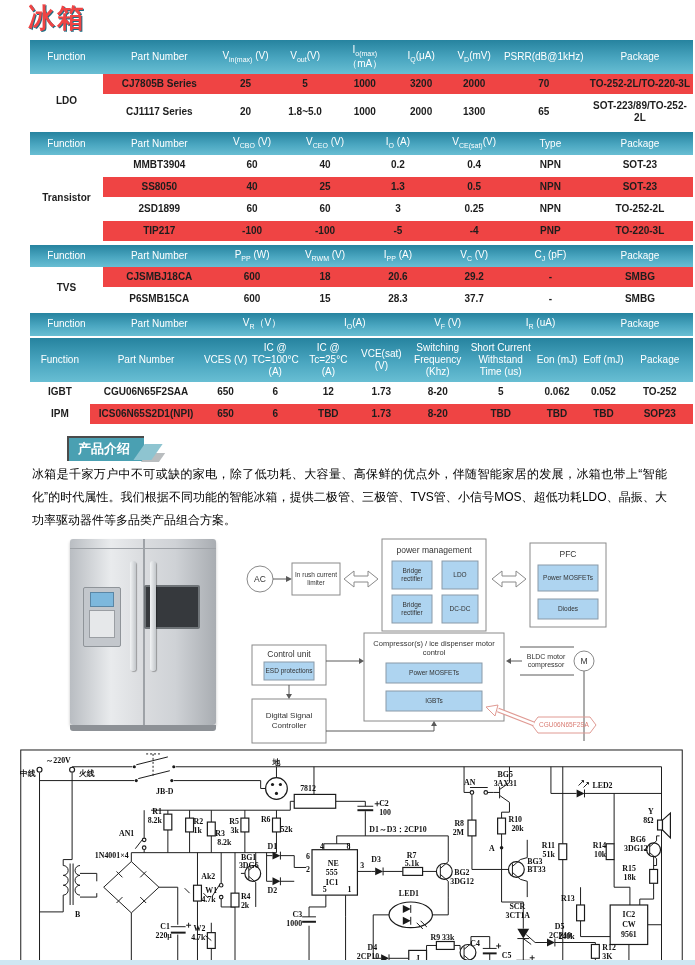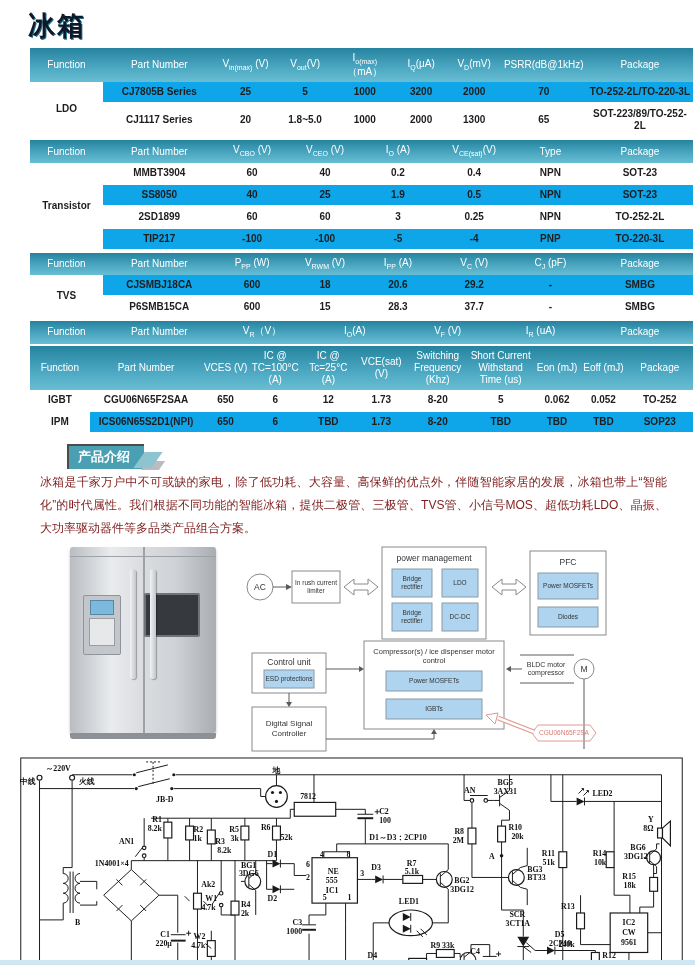--- a/index.html
+++ b/index.html
@@ -1,40 +1,40 @@
 <!DOCTYPE html>
 <html><head>
 <meta charset="utf-8">
 <style>
   html,body{margin:0;padding:0;background:#fff;}
   .page{width:695px;height:965px;position:relative;background:#fff;overflow:hidden;
         font-family:"Liberation Sans","DejaVu Sans",sans-serif;}
   
-  .title{margin:8px 0 4px 28px;font-size:27px;font-weight:bold;color:#0f172a;
+  .title{margin:0 0 4px 28px;font-size:27px;font-weight:bold;color:#ef4444;
          letter-spacing:2px;text-shadow:1px 1px 0 #1b6e84;}
   
   .tables{margin:0 2px 0 30px;}
   table{width:100%;border-collapse:collapse;table-layout:fixed;margin-bottom:2px;}
   th{background:linear-gradient(180deg,#26839f 0%,#4aa6c0 55%,#68bed3 100%);
      color:#fff;font-weight:normal;font-size:10px;padding:4px 1px;line-height:1.2;vertical-align:middle;}
   th sub,td sub{font-size:7px;}
   td{text-align:center;font-size:10px;font-weight:bold;color:#1d1d1d;background:#fff;
      padding:4px 1px;border-bottom:2px solid #fff;line-height:1.2;word-wrap:break-word;}
-  td.stripe{background:#0ea5e9;}
+  td.stripe{background:#ef4444;}
   td.fn{background:#fff;font-weight:bold;}
   
   .badge-wrap{margin:10px 0 6px 25px;height:21px;padding-left:42px;}
   .badge{display:inline-block;position:relative;background:#4aa0b2;color:#fff;
          font-size:13px;font-weight:bold;padding:2px 14px 3px 9px;
          border-top:2px solid #4b4b4b;border-left:2px solid #4b4b4b;}
   .badge::after{content:'';position:absolute;right:-13px;bottom:0;width:18px;height:70%;
          background:#8ec4d0;transform:skewX(-35deg);}
   .badge::before{content:'';position:absolute;right:-18px;bottom:-2px;width:18px;height:40%;
          background:#b9bdbf;transform:skewX(-35deg);}
-  .intro-text{margin:4px 28px 2px 40px;font-size:12px;line-height:1.95;color:#7f1d1d;text-align:justify;}
+  .intro-text{margin:4px 28px 2px 32px;font-size:12px;line-height:1.95;color:#000000;text-align:justify;}
   
   .visual-row{display:flex;margin:2px 0 0 56px;}
   
   .fridge{width:176px;height:202px;position:relative;flex:none;}
   .fr-body{position:absolute;left:14px;top:4px;width:146px;height:186px;border-radius:3px;
            background:linear-gradient(90deg,#b9bdc2,#e9ebed 28%,#dadcdf 50%,#cfd2d6 72%,#a9adb2);
            box-shadow:0 2px 3px rgba(0,0,0,.25);}
   .fr-split{position:absolute;left:50%;top:0;width:2px;height:100%;background:#9ea2a7;}
   .fr-topline{position:absolute;left:0;top:9px;width:100%;height:1px;background:#9ea2a7;}
   .fr-disp{position:absolute;left:13px;top:48px;width:36px;height:58px;background:#c3c7cc;
@@ -158,21 +158,21 @@
         <td>40</td>
         <td>0.2</td>
         <td>0.4</td>
         <td>NPN</td>
         <td>SOT-23</td>
       </tr>
       <tr>
         <td class="stripe">SS8050</td>
         <td class="stripe">40</td>
         <td class="stripe">25</td>
-        <td class="stripe">1.9</td>
+        <td class="stripe">1.3</td>
         <td class="stripe">0.5</td>
         <td class="stripe">NPN</td>
         <td class="stripe">SOT-23</td>
       </tr>
       <tr>
         <td>2SD1899</td>
         <td>60</td>
         <td>60</td>
         <td>3</td>
         <td>0.25</td>

